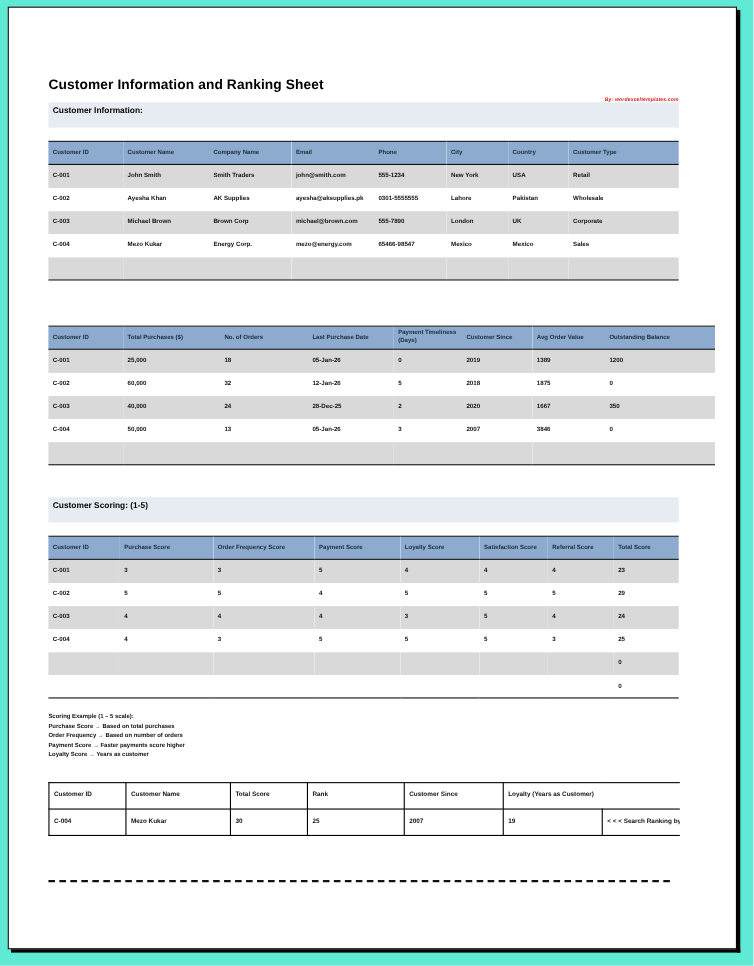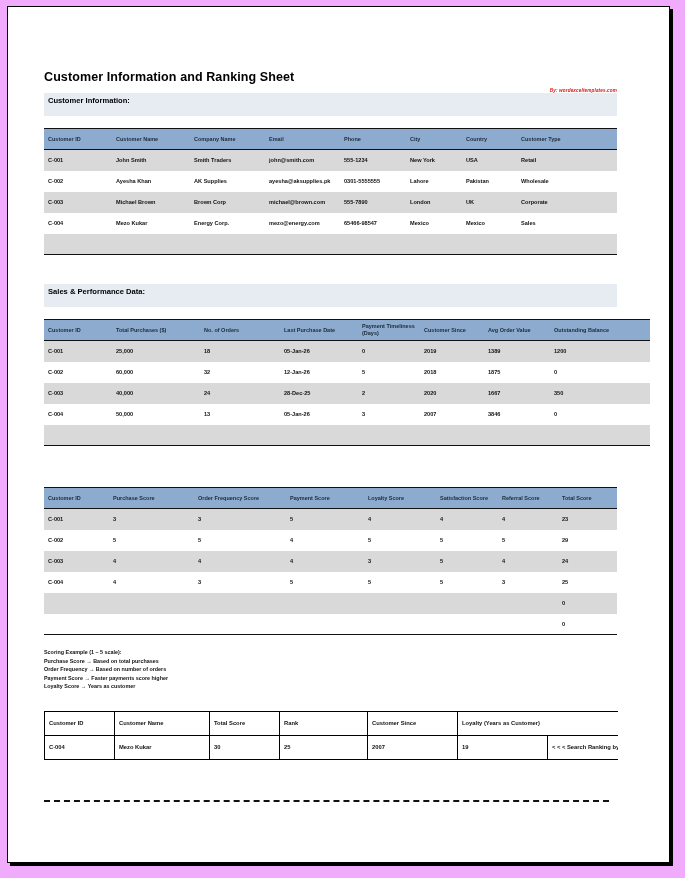--- a/index.html
+++ b/index.html
@@ -5,21 +5,21 @@
   html, body {
     margin: 0;
     padding: 0;
     background: #f0f0f0;
     font-family: "Liberation Sans", sans-serif;
   }
   #page {
     position: relative;
     width: 685px;
     height: 878px;
-    background: #f0abfc;
+    background: #5eead4;
     overflow: hidden;
     box-sizing: border-box;
   }
   
   .page-frame {
     position: absolute;
     left: 7px;
     top: 6px;
     width: 663px;
     height: 857px;
@@ -248,21 +248,20 @@
             <td></td>
             <td></td>
             <td></td>
             <td></td>
           </tr>
         </tbody>
       </table>
     </div>
 
     <div style="height:29px"></div>
-    <div class="section-bar">Sales &amp; Performance Data:</div>
     <div class="tbl-wrap">
       <table class="grid">
         <colgroup>
           <col style="width:68px">
             <col style="width:88px">
             <col style="width:80px">
             <col style="width:78px">
           <col style="width:62px">
             <col style="width:64px">
             <col style="width:66px">
@@ -329,20 +328,21 @@
             <td></td>
             <td></td>
             <td></td>
             <td></td>
           </tr>
         </tbody>
       </table>
     </div>
 
     <div style="height:29px"></div>
+    <div class="section-bar">Customer Scoring: (1-5)</div>
     <div class="tbl-wrap">
       <table class="grid">
         <colgroup>
           <col style="width:65px">
             <col style="width:85px">
             <col style="width:92px">
             <col style="width:78px">
           <col style="width:72px">
             <col style="width:62px">
             <col style="width:60px">

